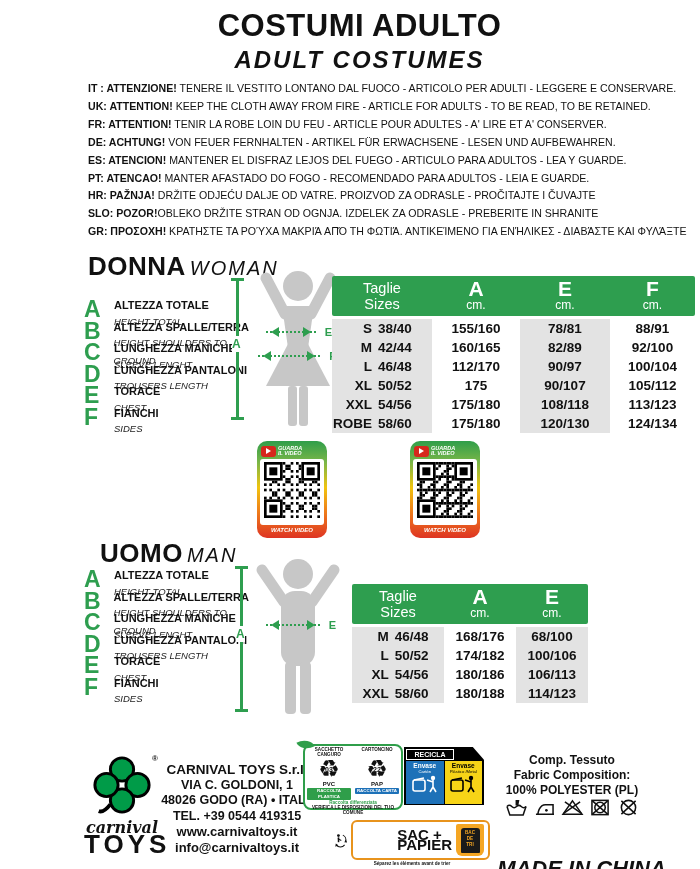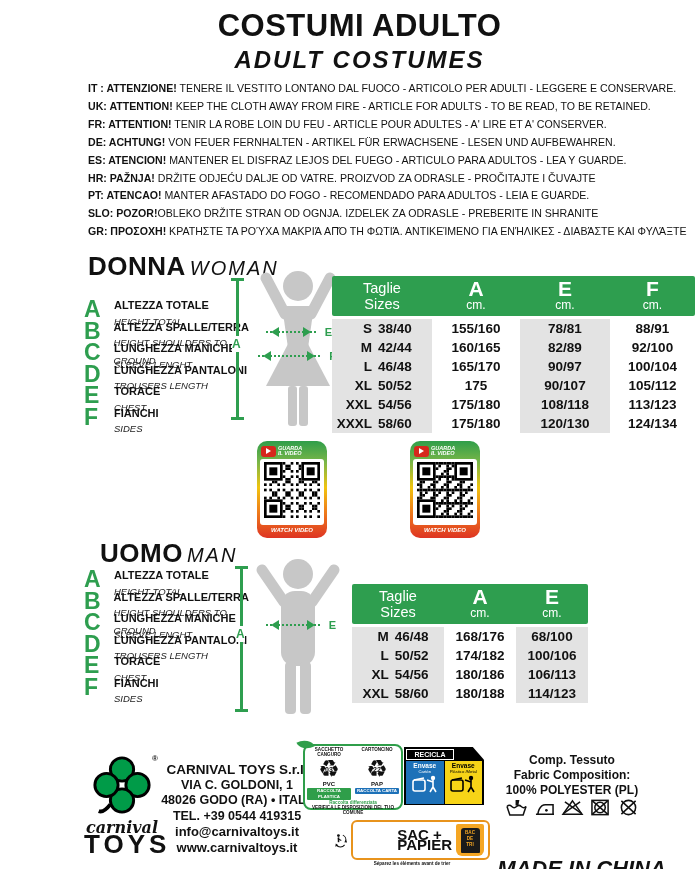--- a/index.html
+++ b/index.html
@@ -128,22 +128,22 @@
 
   <div class="title">COSTUMI ADULTO</div>
   <div class="subtitle">ADULT COSTUMES</div>
 
   <div class="warnings">
     <div><span class="w-prefix">IT : ATTENZIONE!</span><span> TENERE IL VESTITO LONTANO DAL FUOCO - ARTICOLO PER ADULTI - LEGGERE E CONSERVARE.</span></div>
     <div><span class="w-prefix">UK: ATTENTION!</span><span> KEEP THE CLOTH AWAY FROM FIRE - ARTICLE FOR ADULTS - TO BE READ, TO BE RETAINED.</span></div>
     <div><span class="w-prefix">FR: ATTENTION!</span><span> TENIR LA ROBE LOIN DU FEU - ARTICLE POUR ADULTES  - A' LIRE ET A' CONSERVER.</span></div>
     <div><span class="w-prefix">DE: ACHTUNG!</span><span> VON FEUER FERNHALTEN - ARTIKEL FÜR ERWACHSENE  - LESEN UND AUFBEWAHREN.</span></div>
     <div><span class="w-prefix">ES: ATENCION!</span><span> MANTENER EL DISFRAZ LEJOS DEL FUEGO -  ARTICULO PARA ADULTOS - LEA Y GUARDE.</span></div>
+    <div><span class="w-prefix">PT: ATENCAO!</span><span> MANTER AFASTADO DO FOGO - RECOMENDADO PARA ADULTOS - LEIA E GUARDE.</span></div>
     <div><span class="w-prefix">HR: PAŽNJA!</span><span> DRŽITE ODJEĆU DALJE OD VATRE. PROIZVOD ZA ODRASLE - PROČITAJTE I ČUVAJTE</span></div>
-    <div><span class="w-prefix">PT: ATENCAO!</span><span> MANTER AFASTADO DO FOGO - RECOMENDADO PARA ADULTOS - LEIA E GUARDE.</span></div>
     <div><span class="w-prefix">SLO: POZOR!</span><span>OBLEKO DRŽITE STRAN OD OGNJA. IZDELEK ZA ODRASLE - PREBERITE IN SHRANITE</span></div>
     <div><span class="w-prefix">GR: ΠΡΟΣΟΧΗ!</span><span> ΚΡΑΤΗΣΤΕ ΤΑ ΡΟΎΧΑ ΜΑΚΡΙΆ ΑΠΌ ΤΗ ΦΩΤΙΆ. ΑΝΤΙΚΕΊΜΕΝΟ ΓΙΑ ΕΝΉΛΙΚΕΣ - ΔΙΑΒΆΣΤΕ ΚΑΙ ΦΥΛΆΞΤΕ</span></div>
   </div>
 
   <div class="sec-h" style="left:88px;top:251px;">
     <span>DONNA</span><span class="sec-en">WOMAN</span>
   </div>
 
   <div class="legend" style="top:300px;">
     <div class="leg-item">
@@ -232,21 +232,21 @@
           </div>
           <div>160/165</div>
           <div class="c-gray">82/89</div>
           <div>92/100</div>
         </div>
       <div class="trow">
           <div class="c-gray c0">
             <span class="sz">L</span>
             <span>46/48</span>
           </div>
-          <div>165/170</div>
+          <div>112/170</div>
           <div class="c-gray">90/97</div>
           <div>100/104</div>
         </div>
       <div class="trow">
           <div class="c-gray c0">
             <span class="sz">XL</span>
             <span>50/52</span>
           </div>
           <div>175</div>
           <div class="c-gray">90/107</div>
@@ -256,21 +256,21 @@
           <div class="c-gray c0">
             <span class="sz">XXL</span>
             <span>54/56</span>
           </div>
           <div>175/180</div>
           <div class="c-gray">108/118</div>
           <div>113/123</div>
         </div>
       <div class="trow">
           <div class="c-gray c0">
-            <span class="sz">XXXL</span>
+            <span class="sz">ROBE</span>
             <span>58/60</span>
           </div>
           <div>175/180</div>
           <div class="c-gray">120/130</div>
           <div>124/134</div>
         </div>
     </div>
   </div>
 
   <div class="qrbadge" style="left:257px;top:441px;">
@@ -677,22 +677,22 @@
     </svg>
     <div class="brand1">carnival</div>
     <div class="brand2">TOYS</div>
   </div>
 
   <div class="company">
     <div class="co-name">CARNIVAL TOYS S.r.l.</div>
     <div class="co-line">VIA C. GOLDONI, 1</div>
     <div class="co-line">48026 GODO (RA) • ITALY</div>
     <div class="co-line">TEL. +39 0544 419315</div>
+    <div class="co-strong">www.carnivaltoys.it</div>
     <div class="co-strong">info@carnivaltoys.it</div>
-    <div class="co-strong">www.carnivaltoys.it</div>
   </div>
 
   <div class="ecobox">
     <div class="eco-cols">
       <div class="eco-col">
         <div class="eco-lab"><span style="display:block">SACCHETTO</span><span>CANGURO</span></div>
         <div class="mobius">♻<span class="num">03</span></div>
         <div class="eco-mat">PVC</div>
         <div class="eco-strip strip-g">RACCOLTA PLASTICA</div>
       </div>

